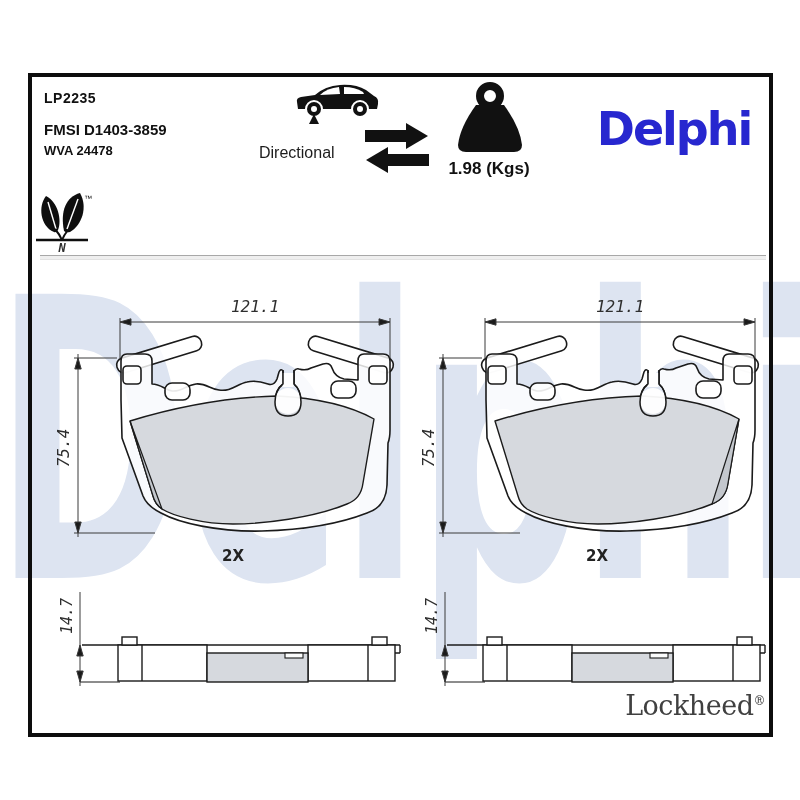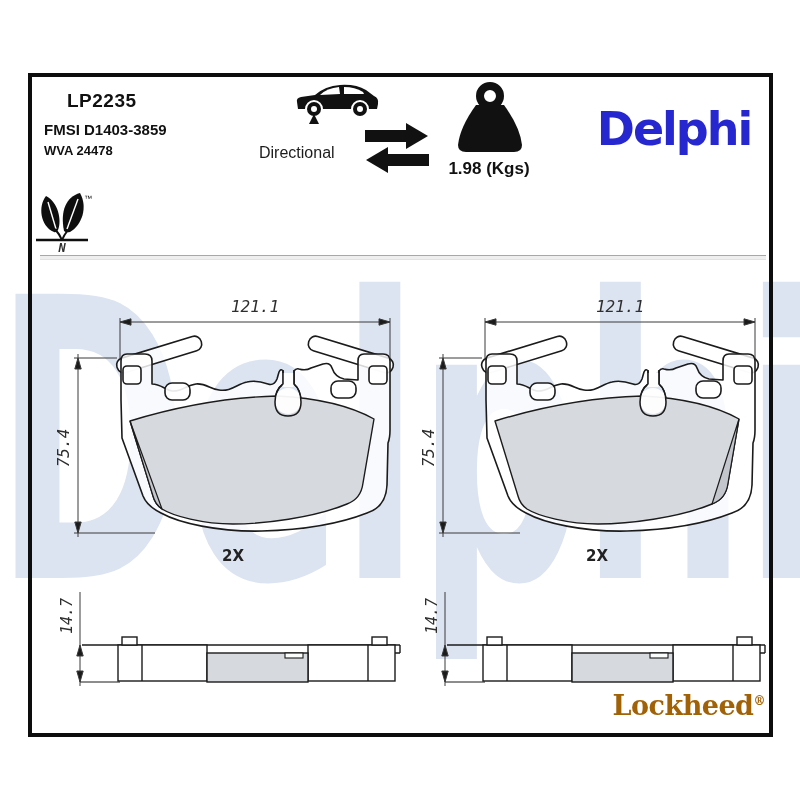--- a/index.html
+++ b/index.html
@@ -6,36 +6,36 @@
   .page{position:relative;width:800px;height:800px;background:#fff;overflow:hidden;
         font-family:"Liberation Sans",sans-serif;color:#111;}
   .abs{position:absolute;}
   .watermark{left:-6px;top:248px;font-size:390px;line-height:1;font-weight:bold;
              color:#dde4f1;transform:scaleX(0.60);transform-origin:0 0;
              letter-spacing:-6px;z-index:0;white-space:nowrap;
              font-family:"DejaVu Sans",sans-serif;}
   .frame{left:28px;top:73px;width:745px;height:664px;border:4px solid #0d0d0d;
          box-sizing:border-box;z-index:1;background:transparent;}
   .z2{z-index:2;}
-  .partno{left:44px;top:90px;font-size:19px;font-weight:bold;letter-spacing:.5px;margin-left:23px;}
+  .partno{left:44px;top:90px;font-size:14px;font-weight:bold;letter-spacing:.5px;}
   .fmsi{left:44px;top:121px;font-size:15px;font-weight:bold;}
   .wva{left:44px;top:143px;font-size:13px;font-weight:bold;}
   .dirlabel{left:259px;top:144px;font-size:16px;color:#1c1c1c;}
   .weighttxt{left:439px;top:159px;width:100px;text-align:center;font-size:17px;font-weight:bold;}
   .delphi{left:594px;top:102px;width:160px;text-align:center;font-size:46px;font-weight:bold;
           color:#2727cf;letter-spacing:-2px;font-family:"DejaVu Sans",sans-serif;}
   .tm-small{left:84px;top:194px;font-size:8px;color:#111;}
   .e1{left:92px;top:227px;font-size:15.5px;font-weight:bold;letter-spacing:.3px;}
   .divider{left:40px;top:255px;width:726px;height:3px;background:#efefef;
            border-top:1px solid #a8a8a8;border-bottom:1px solid #e2e2e2;box-sizing:content-box;}
   .qty{width:70px;text-align:center;top:547px;font-size:15px;font-weight:600;color:#222;
        font-family:"DejaVu Sans",sans-serif;}
   .qtyL{left:198px;} .qtyR{left:562px;}
-  .lockheed{left:555px;top:690px;width:210px;text-align:right;font-size:27px;font-weight:bold;
-            font-family:"DejaVu Serif",serif;letter-spacing:-.5px;color:#a16207;}
+  .lockheed{left:555px;top:690px;width:210px;text-align:right;font-size:27px;font-weight:normal;
+            font-family:"DejaVu Serif",serif;letter-spacing:-.5px;color:#404040;}
   .lockheed sup{font-size:12px;}
   svg text{font-family:"DejaVu Sans Mono",monospace;font-style:italic;fill:#2e2e2e;}
 </style>
 </head>
 <body>
 
 <div class="page">
 
   <div class="abs watermark">Delphi</div>
 

